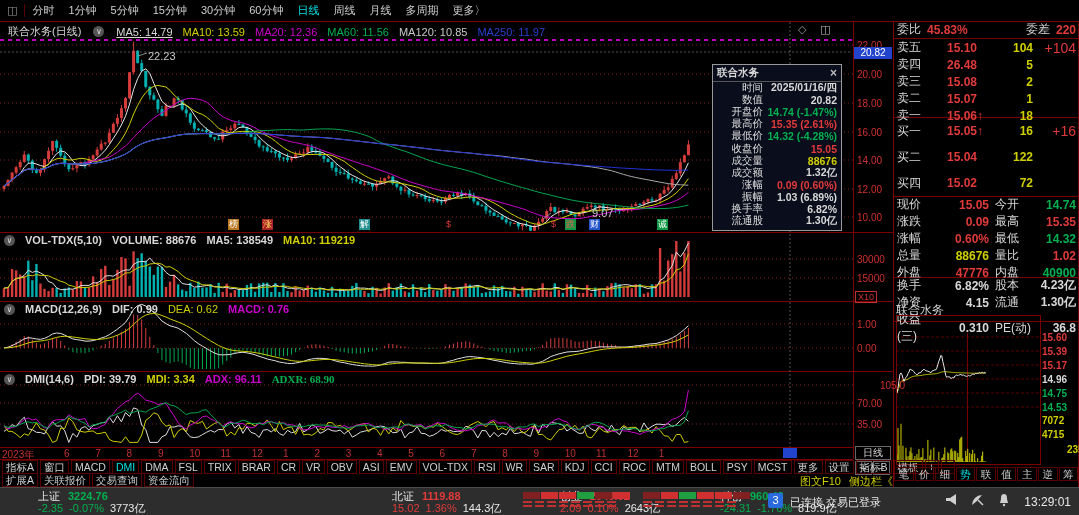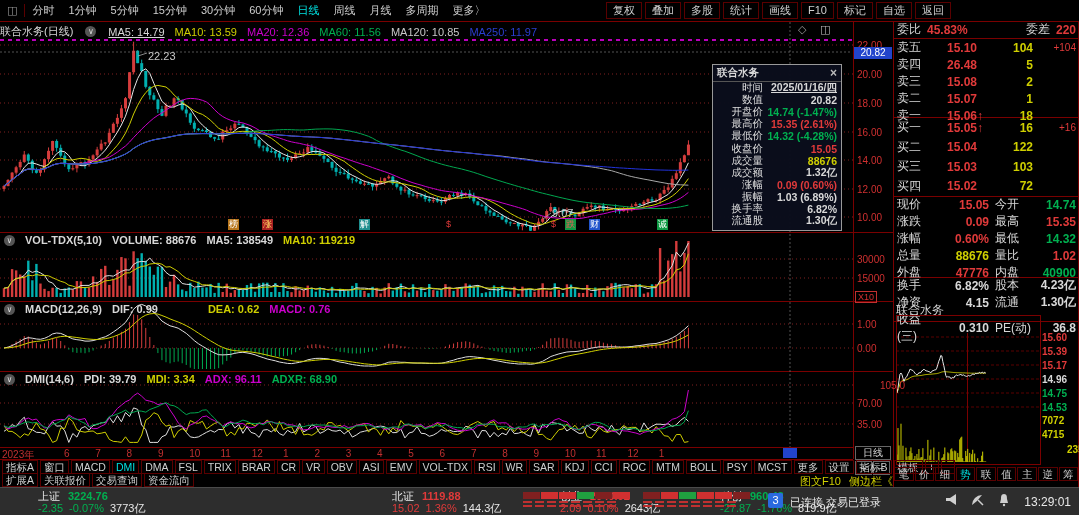--- a/index.html
+++ b/index.html
@@ -41,21 +41,21 @@
   .itab.active{color:#00e0e0;}
   .ylink{color:#cfcf00;margin-right:8px;white-space:nowrap;}
   
   #qpanel{position:absolute;left:894px;top:21px;width:185px;height:466px;z-index:2;font-size:12px;}
   .qs{position:absolute;left:0;width:185px;display:flex;flex-direction:column;border-bottom:1px solid #7a0000;}
   .qrow{flex:1;display:flex;align-items:center;padding:0 3px;}
   .qn{width:32px;color:#d8d8d8;}
   .qp{width:48px;text-align:right;font-weight:bold;}
   .qa{width:10px;font-weight:bold;}
   .qv{width:46px;text-align:right;color:#cfcf00;font-weight:bold;}
-  .qe{flex:1;text-align:right;color:#e03a3a;font-size:10px;}
+  .qe{flex:1;text-align:right;color:#e03a3a;font-size:14px;}
   .sl{width:42px;color:#d8d8d8;}
   .sv{width:50px;text-align:right;font-weight:bold;}
   .sl2{width:36px;margin-left:6px;color:#d8d8d8;}
   .sv2{flex:1;text-align:right;font-weight:bold;}
   #qtabs{position:absolute;left:894px;top:467px;width:185px;display:flex;z-index:3;}
   #qtabs .itab{flex:1;text-align:center;margin-right:1px;}
   
   .mlab{position:absolute;font-size:10px;z-index:2;}
   
   #statusbar{position:absolute;left:0;top:487px;width:1079px;height:28px;background:#2d2d2d;
@@ -908,38 +908,27 @@
       <span class="tbitem">5分钟</span>
       <span class="tbitem">15分钟</span>
       <span class="tbitem">30分钟</span>
       <span class="tbitem">60分钟</span>
       <span class="tbitem active">日线</span>
       <span class="tbitem">周线</span>
       <span class="tbitem">月线</span>
       <span class="tbitem">多周期</span>
       <span class="tbitem">更多〉</span>
     </span>
-  <span id="tbactions" style="display:flex;margin-left:auto;margin-right:128px;">
-      <span class="tbbox">复权</span>
-      <span class="tbbox">叠加</span>
-      <span class="tbbox">多股</span>
-      <span class="tbbox">统计</span>
-      <span class="tbbox">画线</span>
-      <span class="tbbox">F10</span>
-      <span class="tbbox">标记</span>
-      <span class="tbbox">自选</span>
-      <span class="tbbox">返回</span>
-    </span>
 </div>
 <div id="stockid">
   <span style="color:#e8e800;">603291</span>
   <span style="color:#00e0e0;margin-left:5px;">联合水务</span>
 </div>
 
-<div class="phead" id="mainHeader" style="left:0;top:24px;gap:12px;">
+<div class="phead" id="mainHeader" style="left:8px;top:24px;gap:12px;">
   <span style="color:#d8d8d8;">联合水务(日线)</span>
   <span class="cicon">∨</span>
   <span id="maList" style="display:flex;gap:10px;">
       <span style="color: rgb(216, 216, 216); text-decoration: underline;">MA5: 14.79</span>
       <span style="color: rgb(207, 207, 0);">MA10: 13.59</span>
       <span style="color: rgb(204, 0, 204);">MA20: 12.36</span>
       <span style="color: rgb(0, 176, 80);">MA60: 11.56</span>
       <span style="color: rgb(200, 200, 200);">MA120: 10.85</span>
       <span style="color: rgb(42, 63, 208);">MA250: 11.97</span>
     </span>
@@ -951,54 +940,54 @@
   <span class="cicon">∨</span>
 <span style="color: rgb(216, 216, 216); font-weight: bold;">VOL-TDX(5,10)</span>
     <span style="color: rgb(216, 216, 216); font-weight: bold;">VOLUME: 88676</span>
     <span style="color: rgb(216, 216, 216); font-weight: bold;">MA5: 138549</span>
     <span style="color: rgb(207, 207, 0); font-weight: bold;">MA10: 119219</span>
   </div>
 <div class="phead" id="macdHeader" style="left:4px;top:303px;">
   <span class="cicon">∨</span>
 <span style="color: rgb(216, 216, 216); font-weight: bold;">MACD(12,26,9)</span>
     <span style="color: rgb(216, 216, 216); font-weight: bold;">DIF: 0.99</span>
-    <span style="color: rgb(207, 207, 0); font-weight: bold; margin-left: 40px;">DEA: 0.62</span>
+    <span style="color: rgb(207, 207, 0); font-weight: normal;">DEA: 0.62</span>
     <span style="color: rgb(204, 0, 204); font-weight: bold;">MACD: 0.76</span>
   </div>
 <div class="phead" id="dmiHeader" style="left:4px;top:373px;">
   <span class="cicon">∨</span>
 <span style="color: rgb(216, 216, 216); font-weight: bold;">DMI(14,6)</span>
     <span style="color: rgb(216, 216, 216); font-weight: bold;">PDI: 39.79</span>
     <span style="color: rgb(207, 207, 0); font-weight: bold;">MDI: 3.34</span>
     <span style="color: rgb(204, 0, 204); font-weight: bold;">ADX: 96.11</span>
-    <span style="color: rgb(0, 176, 80); font-weight: bold;">ADXR: 68.90</span>
+    <span style="color: rgb(0, 176, 80); font-weight: bold; font-family: Liberation Serif, serif;">ADXR: 68.90</span>
   </div>
 
 <span class="abs ovl" style="left:148px;top:50px;color:#c8c8c8;">
   <span>22.23</span></span>
-<span class="abs ovl" style="left:552px;top:207px;color:#c8c8c8;">
+<span class="abs ovl" style="left:552px;top:207px;color:#c8c8c8;padding-left:40px;">
   <span>9.07</span></span>
 
 <div class="bluetag" style="left:854px;top:47px;width:38px;height:12px;line-height:12px;">20.82</div>
 <div class="bluetag" style="left:783px;top:448px;width:14px;height:10px;"></div>
 
 <div class="abs ovl" style="left:855px;top:291px;border:1px solid #c03030;color:#d03030;font-size:9px;padding:0 2px;">X10</div>
 <div class="abs ovl" style="left:855px;top:446px;width:34px;border:1px solid #666;text-align:center;font-size:10px;line-height:12px;">日线</div>
 <div class="abs ovl" style="left:855px;top:461px;width:15px;border:1px solid #666;text-align:center;line-height:12px;color:#bbb;">+</div>
 <div class="abs ovl" style="left:873px;top:461px;width:15px;border:1px solid #666;text-align:center;line-height:12px;color:#bbb;">−</div>
 
 <div id="tooltip">
   <div class="tt">
     <span>联合水务</span>
     <span class="x">×</span>
   </div>
   <div id="ttrows">
       <div class="tr">
         <span class="tl">时间</span>
-        <span class="tv" style="color: rgb(216, 216, 216); text-decoration: underline;">2025/01/16/四</span>
+        <span class="tv" style="color: rgb(216, 216, 216);">2025/01/16/四</span>
       </div>
       <div class="tr">
         <span class="tl">数值</span>
         <span class="tv" style="color: rgb(216, 216, 216);">20.82</span>
       </div>
       <div class="tr">
         <span class="tl">开盘价</span>
         <span class="tv" style="color: rgb(0, 176, 80);">14.74 (-1.47%)</span>
       </div>
       <div class="tr">
@@ -1139,27 +1128,20 @@
         <span class="qe">+16</span>
       </div>
       <div class="qrow">
         <span class="qn">买二</span>
         <span class="qp" style="color: rgb(224, 58, 58);">15.04</span>
         <span class="qa" style="color: rgb(224, 58, 58);"></span>
         <span class="qv">122</span>
         <span class="qe"></span>
       </div>
       <div class="qrow">
-        <span class="qn">买三</span>
-        <span class="qp" style="color: rgb(224, 58, 58);">15.03</span>
-        <span class="qa" style="color: rgb(224, 58, 58);"></span>
-        <span class="qv">103</span>
-        <span class="qe"></span>
-      </div>
-      <div class="qrow">
         <span class="qn">买四</span>
         <span class="qp" style="color: rgb(224, 58, 58);">15.02</span>
         <span class="qa" style="color: rgb(224, 58, 58);"></span>
         <span class="qv">72</span>
         <span class="qe"></span>
       </div>
     </div>
   <div class="qs" id="stats" style="top:175px;height:81px;">
       <div class="qrow">
         <span class="sl">现价</span>
@@ -1236,21 +1218,21 @@
     <div class="idx" style="left: 392px;">
       <div><span style="color: rgb(232, 232, 232); margin-right: 8px;">北证</span><span style="color: rgb(224, 58, 58); font-weight: bold;">1119.88</span></div>
       <div><span style="color: rgb(224, 58, 58); margin-right: 6px;">15.02</span><span style="color: rgb(224, 58, 58); margin-right: 6px;">1.36%</span><span style="color: rgb(232, 232, 232);">144.3亿</span></div>
     </div>
     <div class="idx" style="left: 560px;">
       <div><span style="color: rgb(232, 232, 232); margin-right: 8px;">创业</span><span style="color: rgb(224, 58, 58); font-weight: bold;">2040.02</span></div>
       <div><span style="color: rgb(224, 58, 58); margin-right: 6px;">2.09</span><span style="color: rgb(224, 58, 58); margin-right: 6px;">0.10%</span><span style="color: rgb(232, 232, 232);">2643亿</span></div>
     </div>
     <div class="idx" style="left: 720px;">
       <div><span style="color: rgb(232, 232, 232); margin-right: 8px;">科创</span><span style="color: rgb(0, 176, 80); font-weight: bold;">960.48</span></div>
-      <div><span style="color: rgb(0, 176, 80); margin-right: 6px;">-27.87</span><span style="color: rgb(0, 176, 80); margin-right: 6px;">-1.76%</span><span style="color: rgb(232, 232, 232);">819.9亿</span></div>
+      <div><span style="color: rgb(0, 176, 80); margin-right: 6px;">-24.31</span><span style="color: rgb(0, 176, 80); margin-right: 6px;">-1.76%</span><span style="color: rgb(232, 232, 232);">819.9亿</span></div>
     </div>
   </div>
 <div class="badge">3</div>
 <div id="conn">已连接 交易已登录</div>
 <div class="sbicon" style="left:944px;">
   <svg width="16" height="16">
       <path d="M2 6 L6 6 L12 2 L12 13 L6 9 L2 9 Z" fill="#cfcfcf"></path>
     </svg></div>
 <div class="sbicon" style="left:970px;">
   <svg width="16" height="16">

